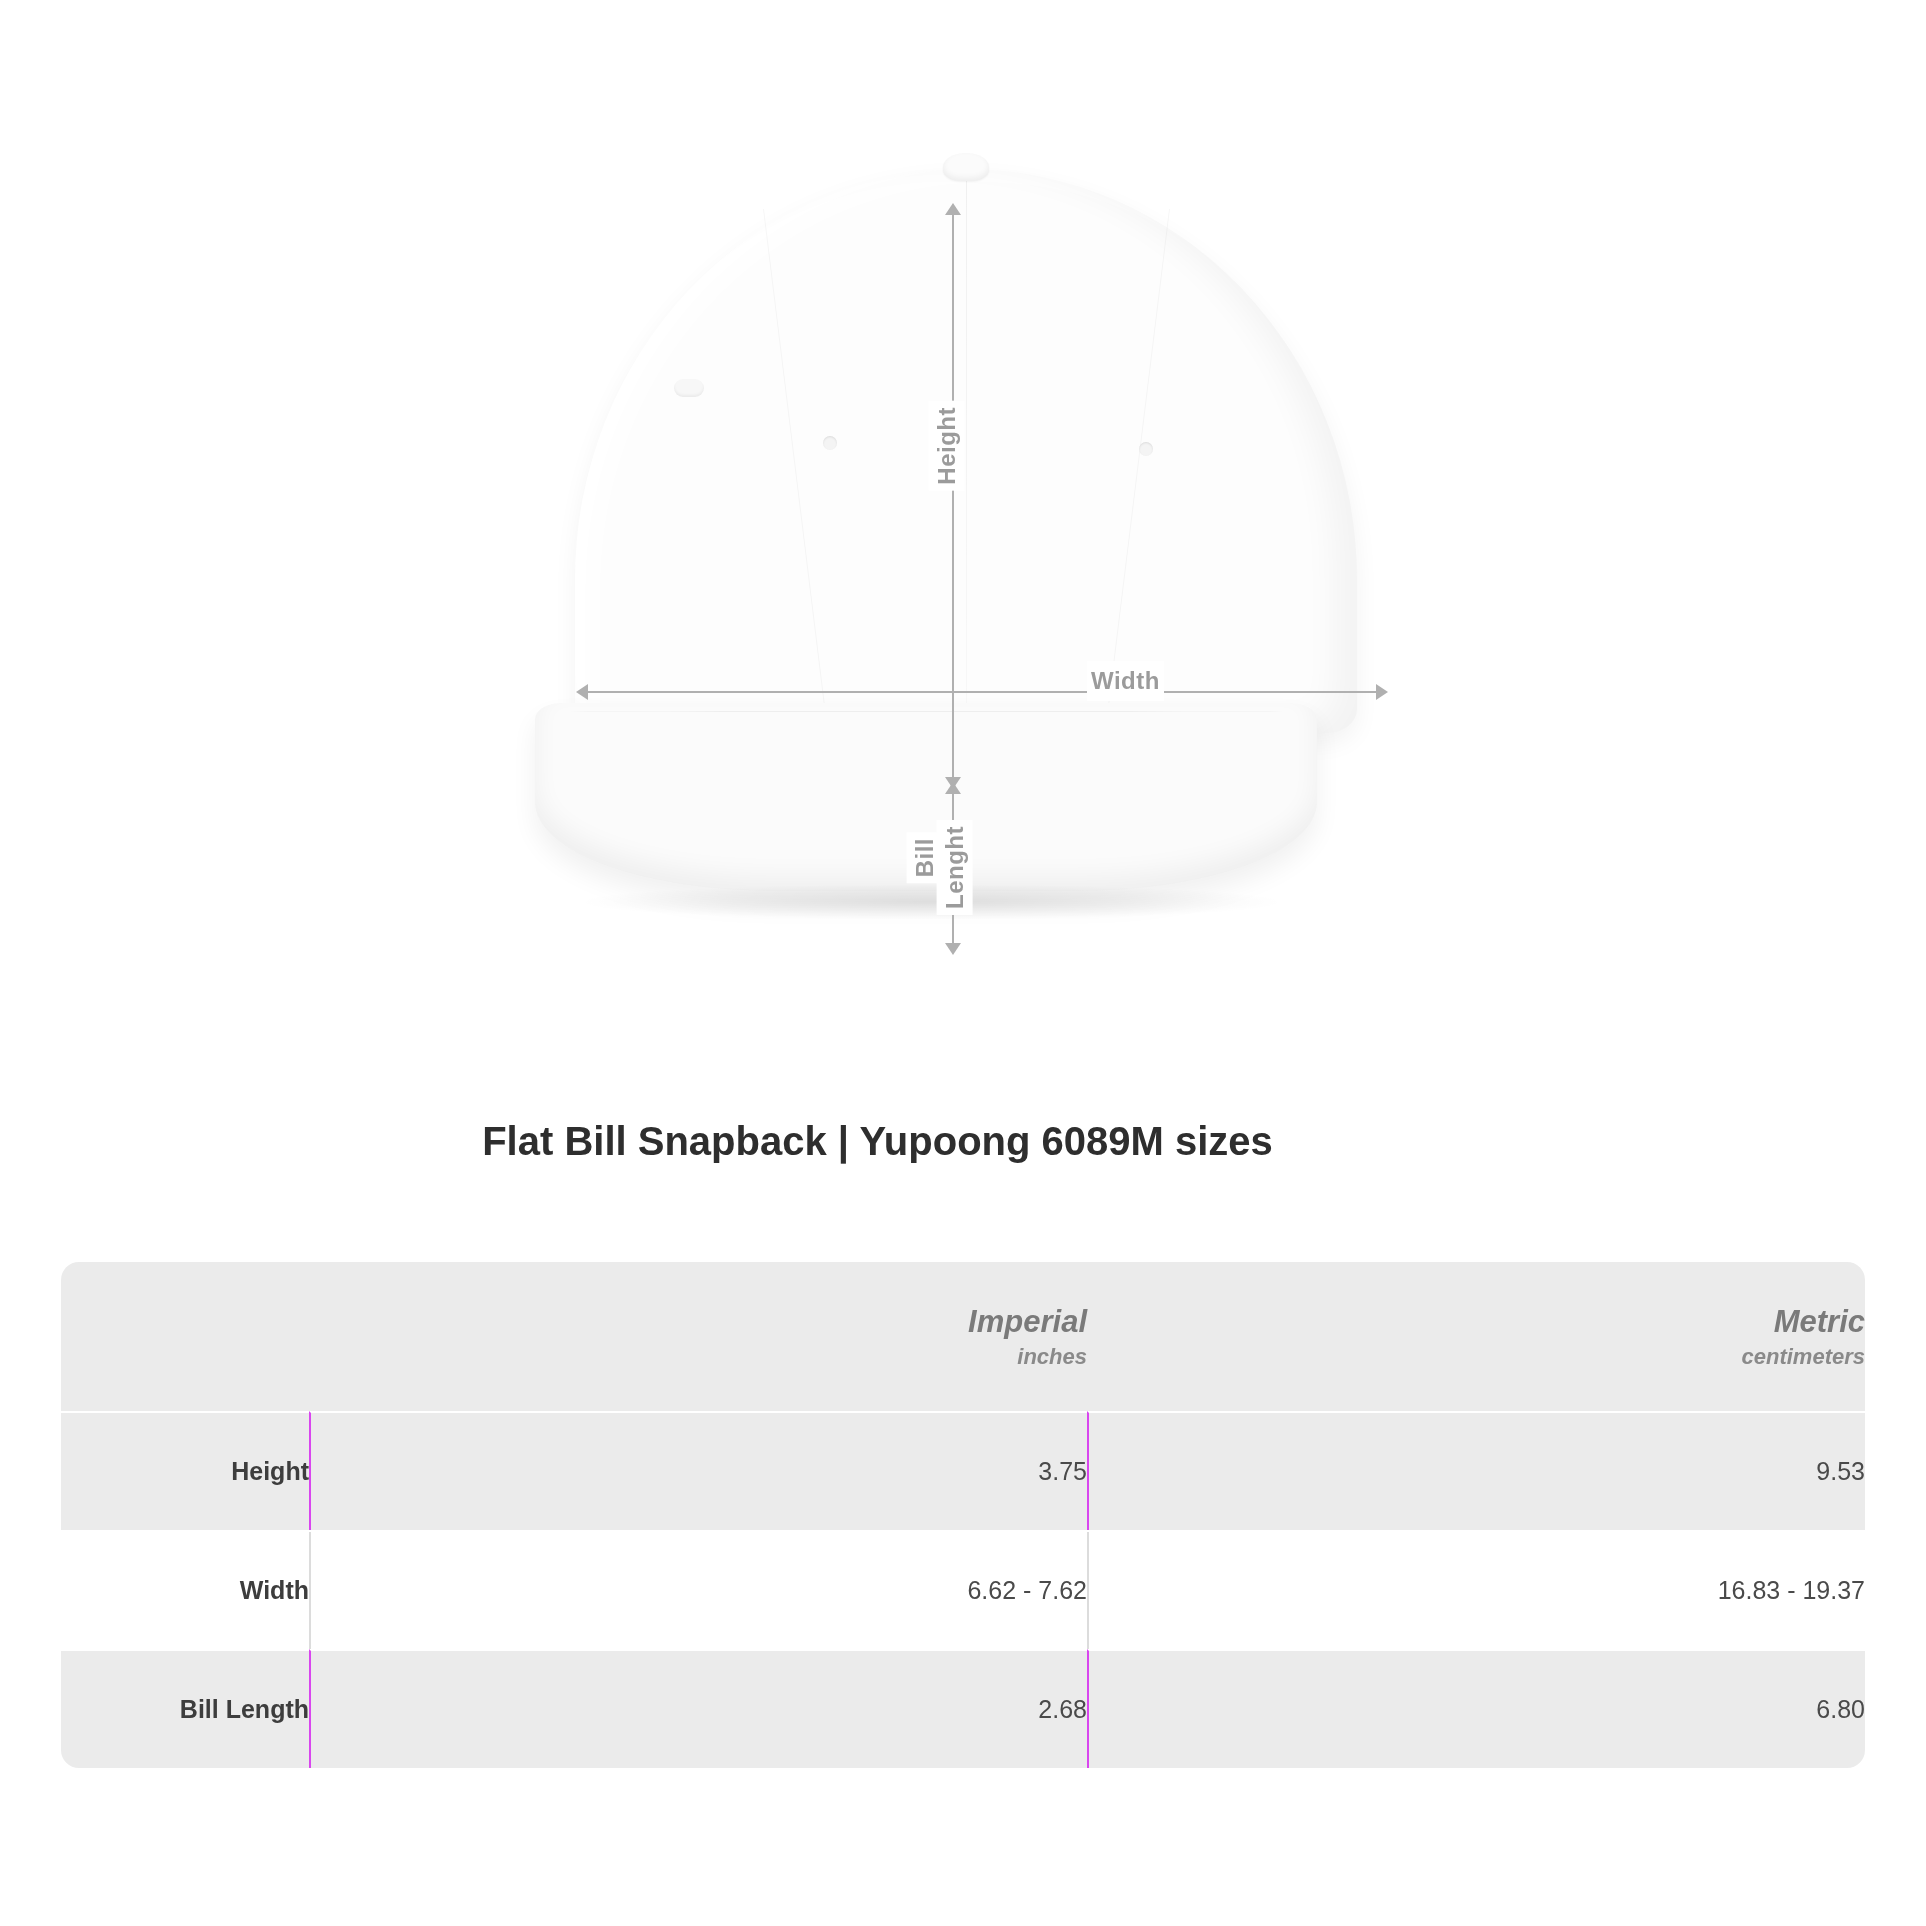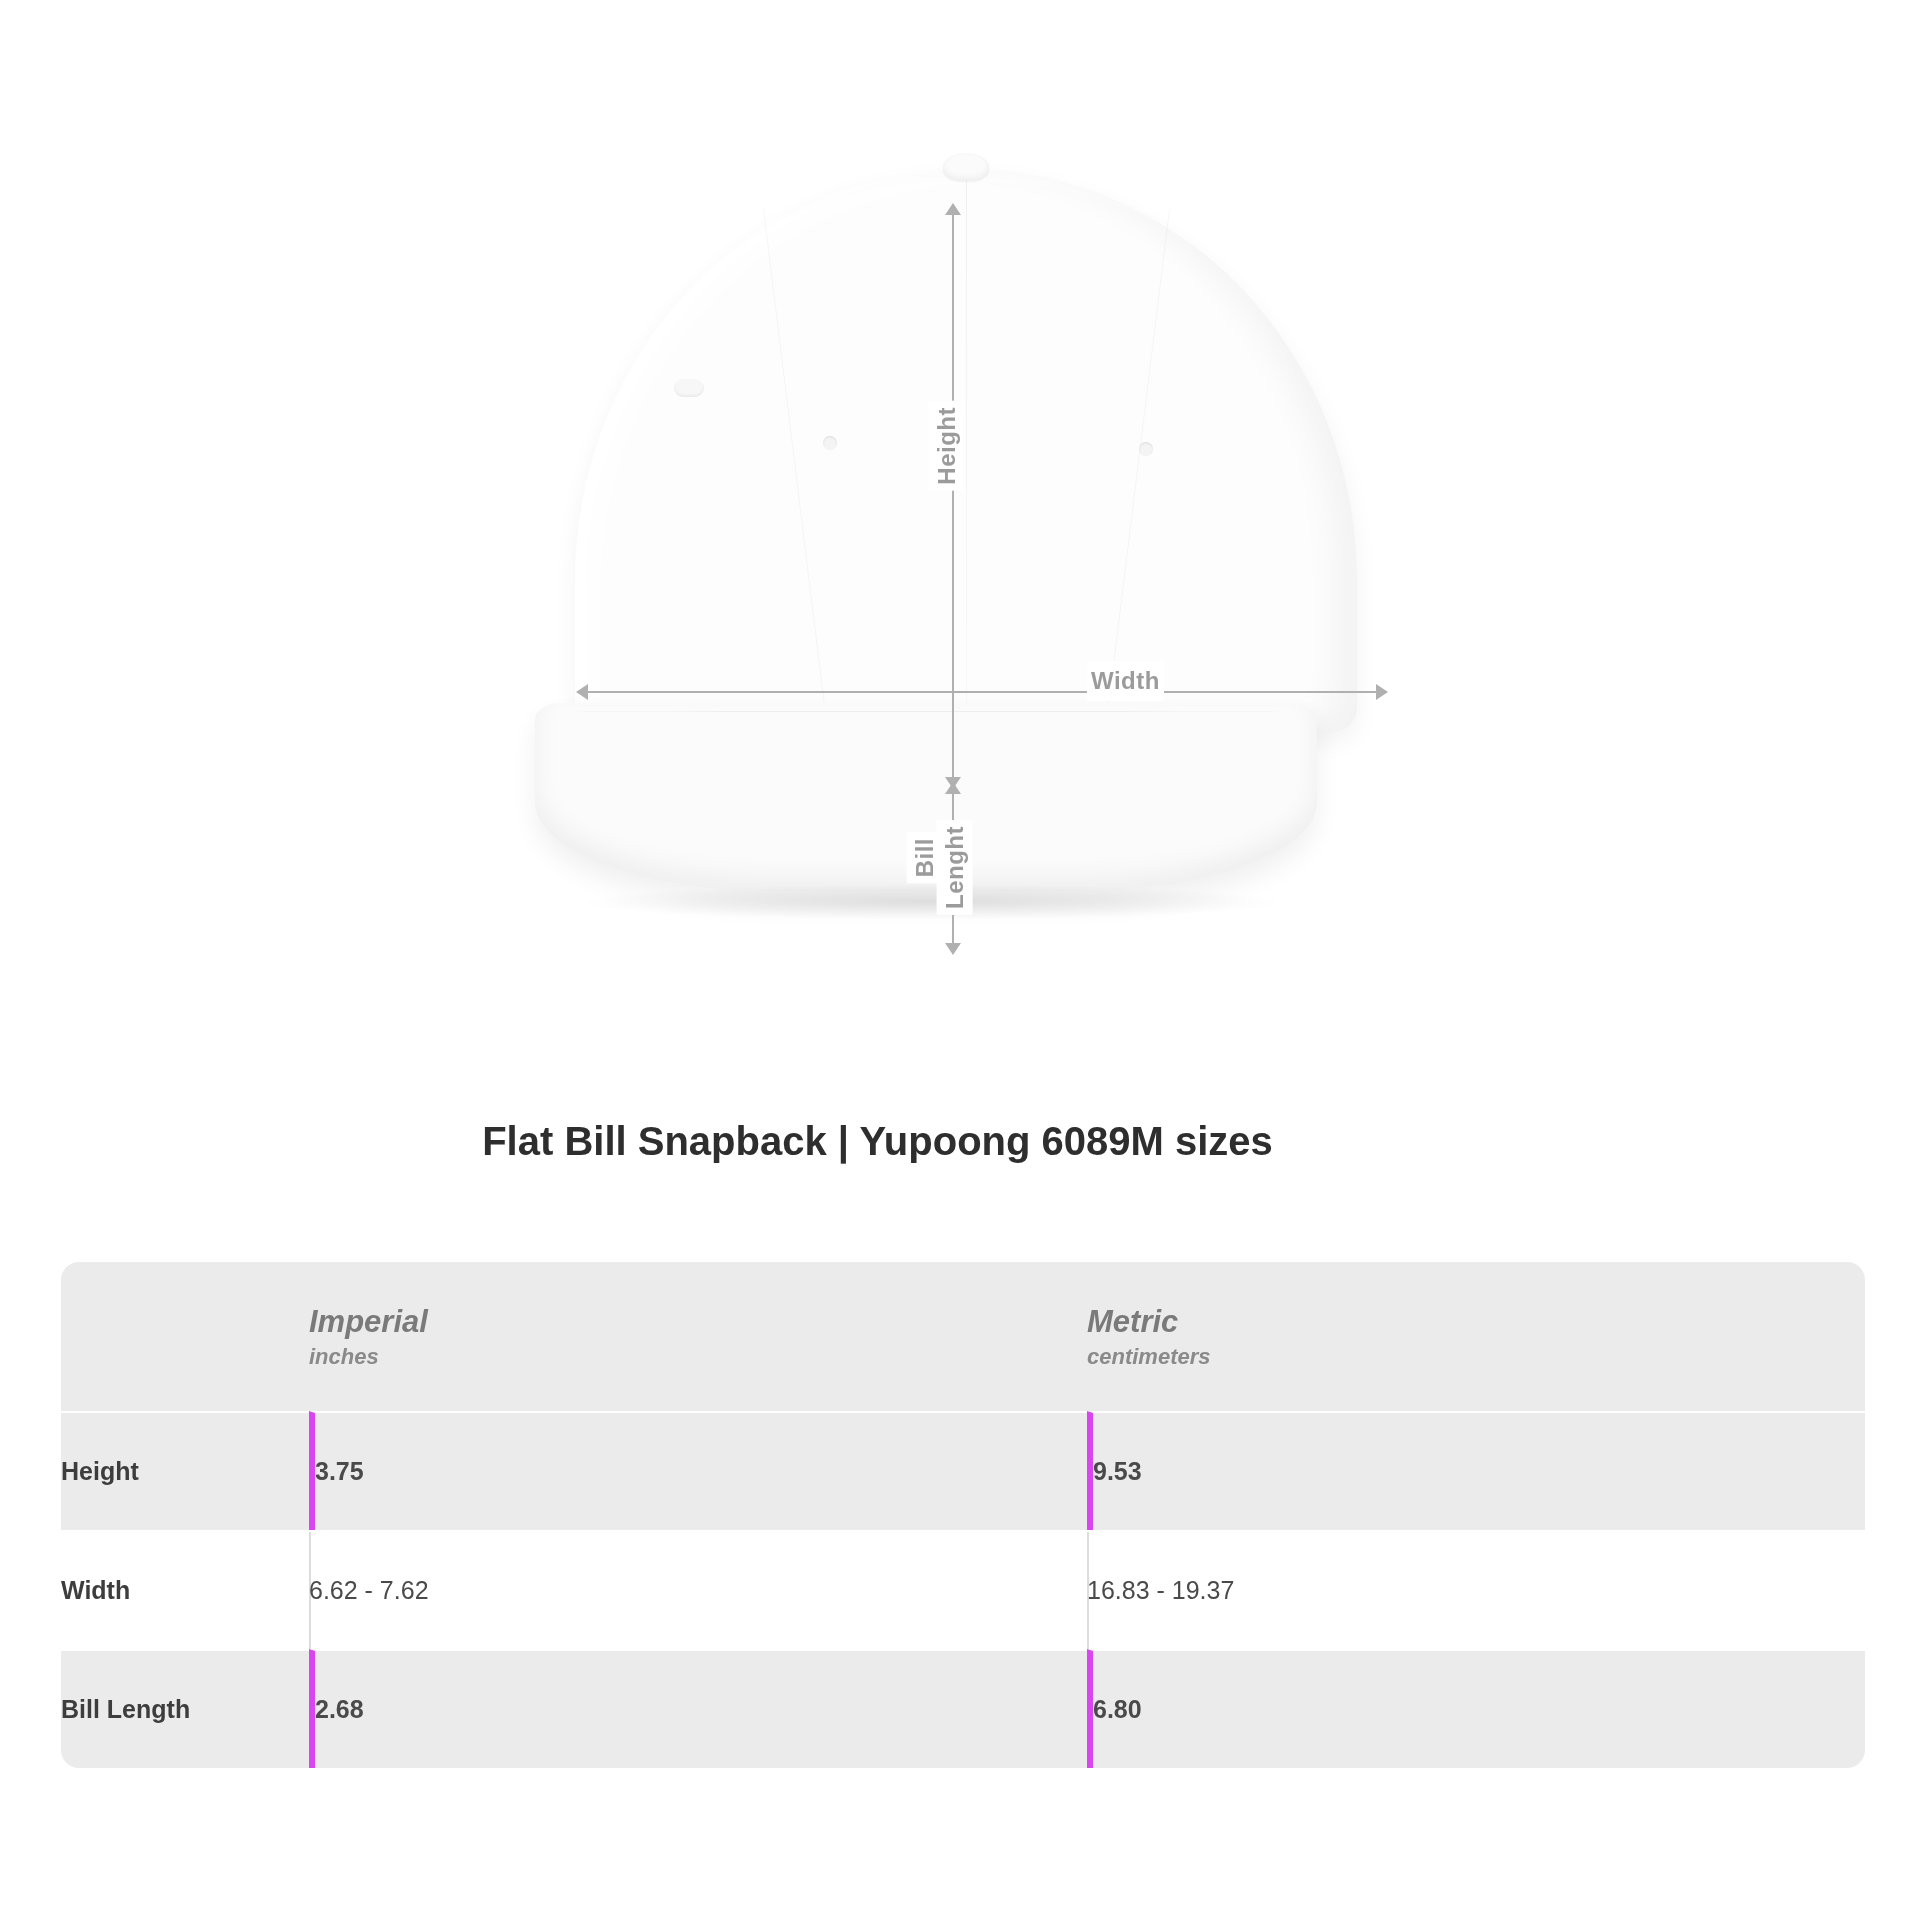--- a/index.html
+++ b/index.html
@@ -217,21 +217,21 @@
     position: absolute;
     left: 61px;
     top: 1262px;
     width: 1804px;
     border-collapse: separate;
     border-spacing: 0;
     table-layout: fixed;
   }
   .size-table th, .size-table td {
     padding: 0;
-    text-align: left;
+    text-align: right;
     vertical-align: middle;
   }
   .head-row th {
     height: 149px;
     background: #ebebeb;
     color: #7a7a7a;
   }
   .head-row th.first  { border-radius: 18px 0 0 0; width: 248px; }
   .head-row th.last   { border-radius: 0 18px 0 0; }
   .unit-main {
@@ -258,21 +258,21 @@
     background: #ebebeb;
   }
   .size-table tbody tr td.rowlabel {
     color: #5a5a5a;
     font-size: 25px;
   }
   .size-table tbody tr td.rowlabel.bold {
     font-weight: bold;
     color: #3d3d3d;
   }
-  .cell-div-l { border-left: 6px solid #d946ef; font-weight: bold; }
+  .cell-div-l { border-left: 2px solid #d946ef; }
   .cell-sep   { box-shadow: inset 2px 0 0 #dcdcdc; }
   .row-sep td { border-top: 2px solid #ffffff; }
   .size-table tbody tr:last-child td:first-child { border-radius: 0 0 0 18px; }
   .size-table tbody tr:last-child td:last-child  { border-radius: 0 0 18px 0; }
 </style>
 </head>
 <body>
 
 <div class="page">
 

